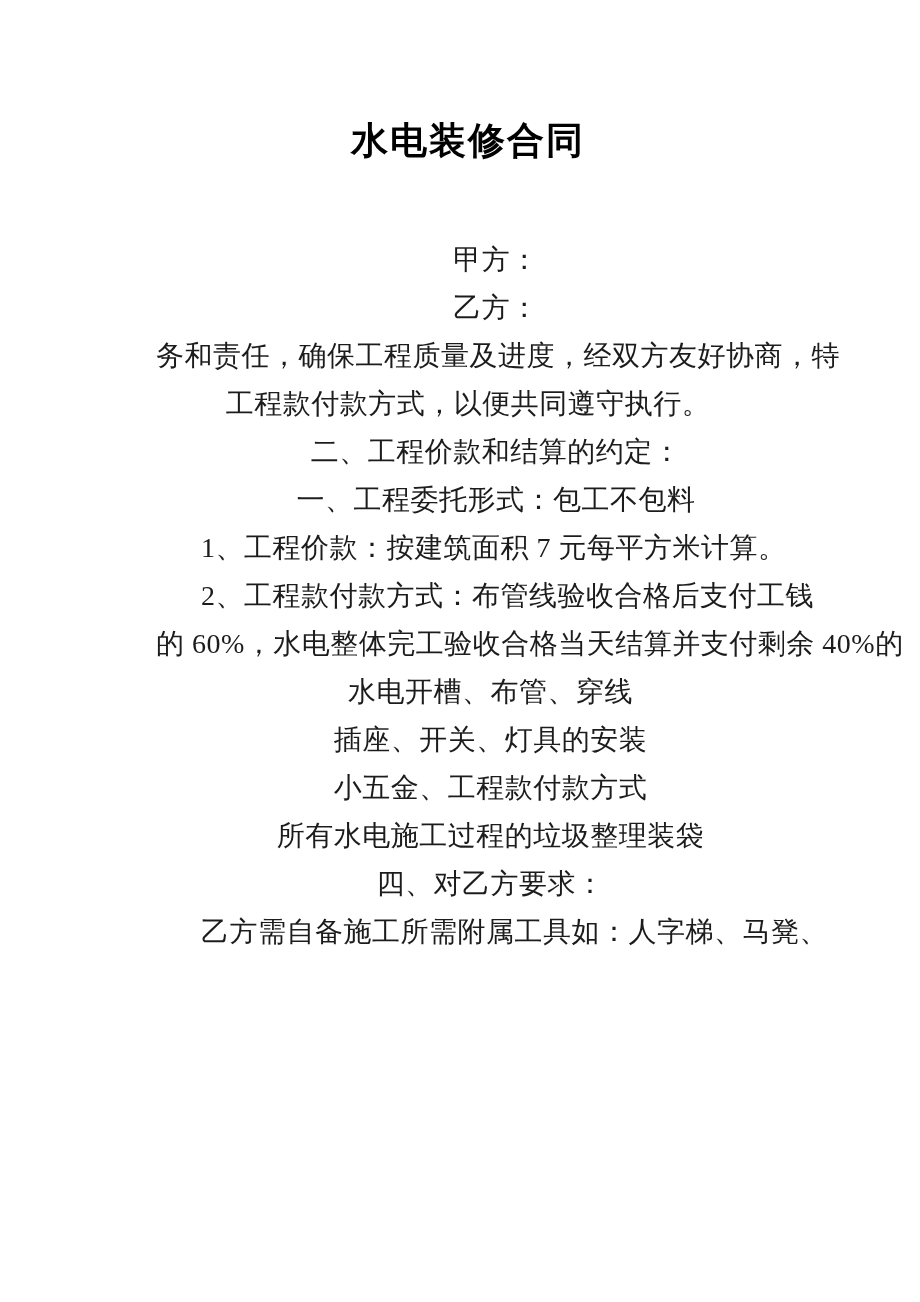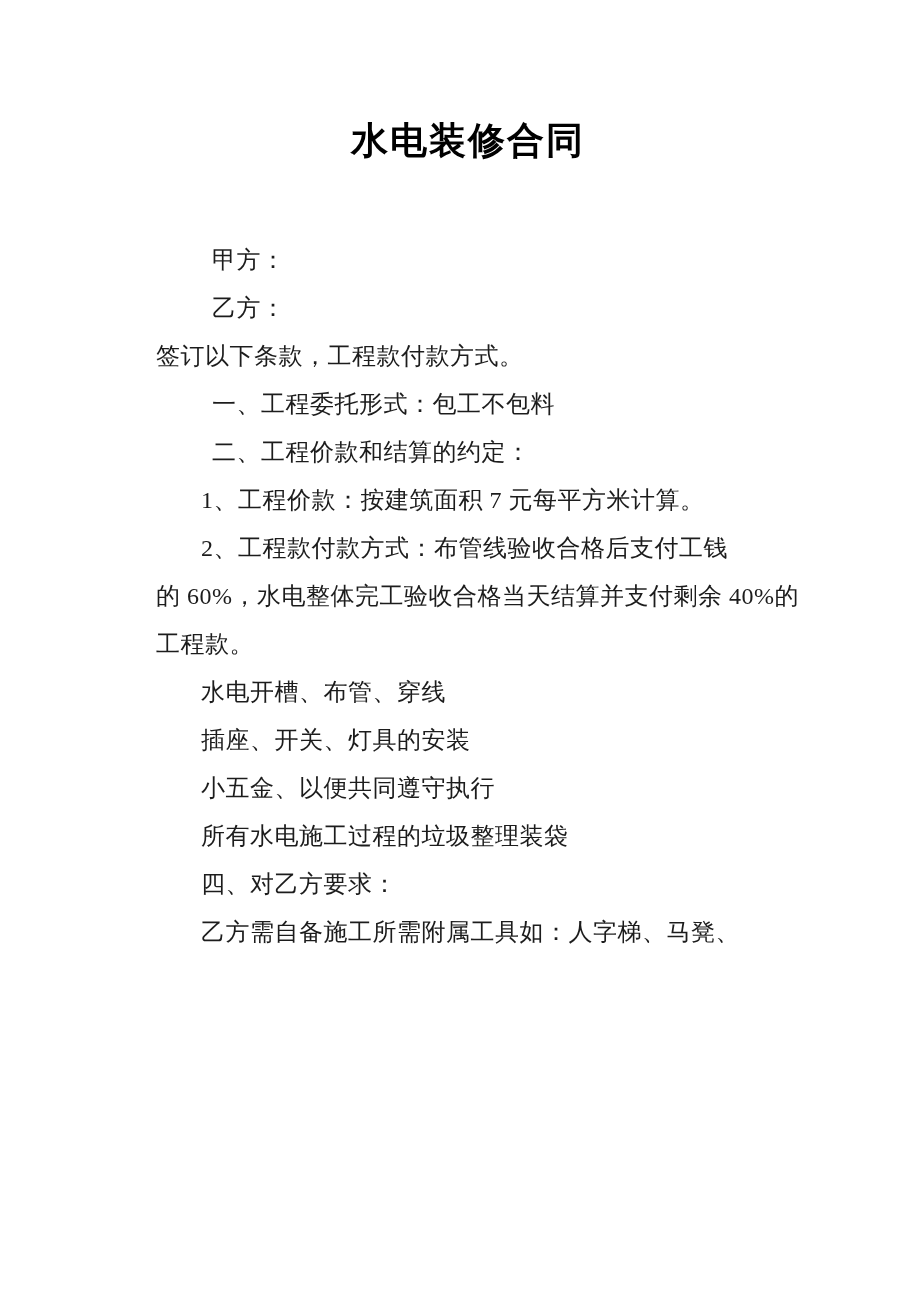--- a/index.html
+++ b/index.html
@@ -21,22 +21,23 @@
   .doc-title {
     margin: 0 0 72px 0;
     font-size: 37px;
     line-height: 46px;
     font-weight: bold;
     text-align: center;
     letter-spacing: 2px;
     color: #000000;
   }
   .doc-body {
-    font-size: 24px;
+    font-size: 28px;
     line-height: 48px;
+    text-align: center;
   }
   .para {
     margin: 0;
     padding: 0;
   }
   .line {
     display: block;
     white-space: pre;
     letter-spacing: 0.5px;
   }
@@ -50,44 +51,44 @@
 <div class="page">
   <h1 class="doc-title">水电装修合同</h1>
   <div class="doc-body" id="contract-body">
       <p class="para">
         <span class="line indent-2">甲方：</span>
       </p>
       <p class="para">
         <span class="line indent-2">乙方：</span>
       </p>
       <p class="para">
-        <span class="line flush">签订以下条款，工程款付款方式。</span>
+        <span class="line flush">务和责任，确保工程质量及进度，经双方友好协商，特</span>
+        <span class="line flush">工程款付款方式，以便共同遵守执行。</span>
+      </p>
+      <p class="para">
+        <span class="line indent-2">二、工程价款和结算的约定：</span>
       </p>
       <p class="para">
         <span class="line indent-2">一、工程委托形式：包工不包料</span>
-      </p>
-      <p class="para">
-        <span class="line indent-2">二、工程价款和结算的约定：</span>
       </p>
       <p class="para">
         <span class="line indent-15">1、工程价款：按建筑面积 7 元每平方米计算。</span>
       </p>
       <p class="para">
         <span class="line indent-15">2、工程款付款方式：布管线验收合格后支付工钱</span>
         <span class="line flush">的 60%，水电整体完工验收合格当天结算并支付剩余 40%的</span>
-        <span class="line flush">工程款。</span>
       </p>
       <p class="para">
         <span class="line indent-15">水电开槽、布管、穿线</span>
       </p>
       <p class="para">
         <span class="line indent-15">插座、开关、灯具的安装</span>
       </p>
       <p class="para">
-        <span class="line indent-15">小五金、以便共同遵守执行</span>
+        <span class="line indent-15">小五金、工程款付款方式</span>
       </p>
       <p class="para">
         <span class="line indent-15">所有水电施工过程的垃圾整理装袋</span>
       </p>
       <p class="para">
         <span class="line indent-15">四、对乙方要求：</span>
       </p>
       <p class="para">
         <span class="line indent-15">乙方需自备施工所需附属工具如：人字梯、马凳、</span>
       </p>

